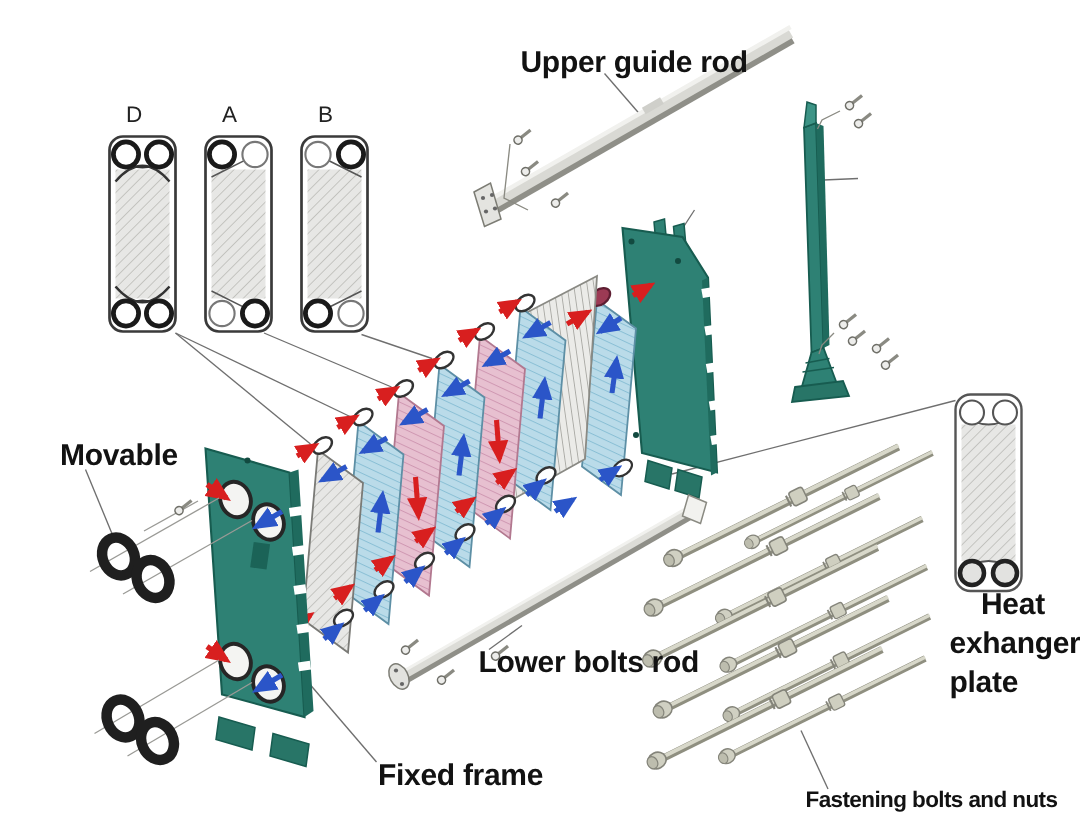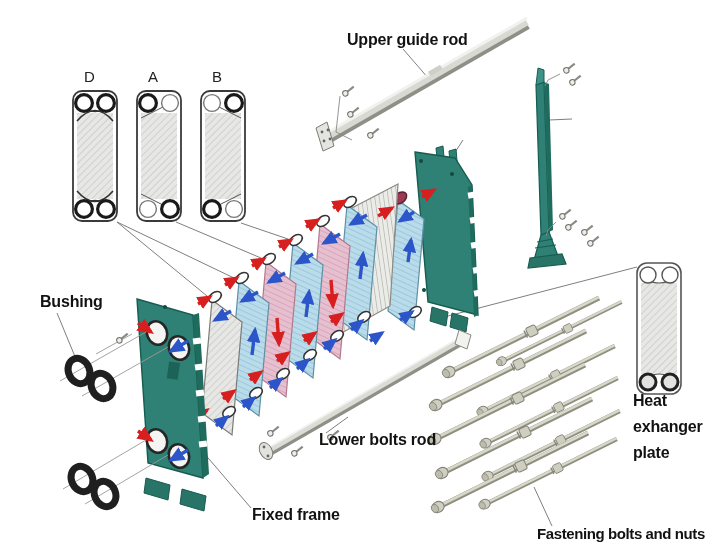--- a/index.html
+++ b/index.html
@@ -1,19 +1,19 @@
 <!DOCTYPE html>
 <html><head>
 <meta charset="utf-8">
 <style>
   html,body{margin:0;padding:0;background:#fff;}
   #stage{position:relative;width:720px;height:549px;background:#ffffff;overflow:hidden;
          font-family:"Liberation Sans",sans-serif;}
   #art{position:absolute;left:0;top:0;}
-  .lbl{position:absolute;font-weight:bold;font-size:16px;color:#121212;
+  .lbl{position:absolute;font-weight:bold;font-size:20px;color:#121212;
        white-space:nowrap;letter-spacing:-0.2px;}
   .plate-letter{position:absolute;font-weight:400;font-size:15px;color:#222;}
   .lbl-small{font-size:15px;letter-spacing:-0.4px;text-align:right;}
 </style>
 </head>
 <body>
 
 <div id="stage">
 
 <svg id="art" width="720" height="549" viewBox="0 0 720 549">
@@ -322,21 +322,21 @@
   <use href="#bolt" transform="translate(436,508)"></use>
   <use href="#bolt" transform="translate(483,505) scale(0.88)"></use>
 </g>
 </svg>
 
 <div class="plate-letter" style="left:84px;top:68px">D</div>
 <div class="plate-letter" style="left:148px;top:68px">A</div>
 <div class="plate-letter" style="left:212px;top:68px">B</div>
 
 <div class="lbl" style="left:347px;top:31px">Upper guide rod</div>
-<div class="lbl" style="left:40px;top:293px">Bushing</div>
+<div class="lbl" style="left:40px;top:293px">Movable</div>
 <div class="lbl" style="left:252px;top:506px">Fixed frame</div>
 <div class="lbl" style="left:319px;top:431px">Lower bolts rod</div>
-<div class="lbl" style="left:633px;top:392px">Heat</div>
+<div class="lbl" style="left:654px;top:392px">Heat</div>
 <div class="lbl" style="left:633px;top:418px">exhanger</div>
 <div class="lbl" style="left:633px;top:444px">plate</div>
 <div class="lbl lbl-small" style="left:537px;top:525px">Fastening bolts and nuts</div>
 
 </div>
 
 </body></html>

